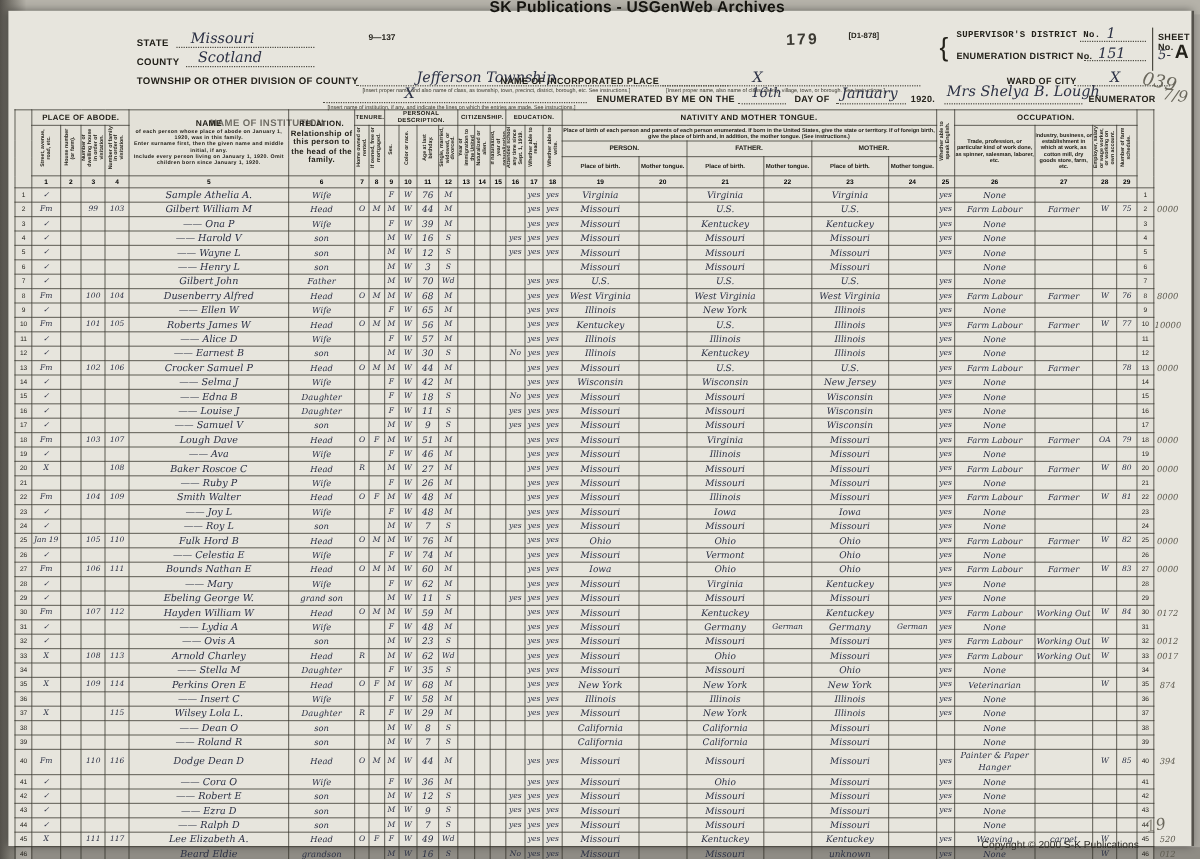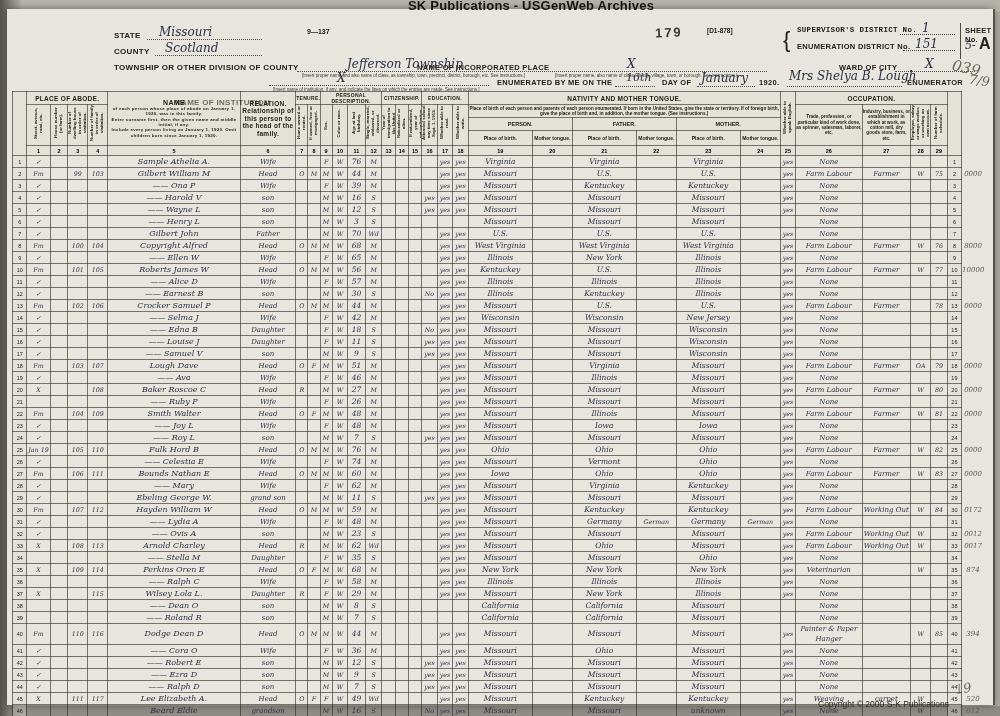--- a/index.html
+++ b/index.html
@@ -499,21 +499,21 @@
           <td class="hw sm"></td>
           <td class="ln">7</td>
           <td class="mcol"></td>
         </tr>
         <tr>
           <td class="ln">8</td>
           <td class="hw sm">Fm</td>
           <td class="hw sm"></td>
           <td class="hw sm">100</td>
           <td class="hw sm">104</td>
-          <td class="hw name">Copyright Alfred</td>
+          <td class="hw name">Dusenberry Alfred</td>
           <td class="hw rel">Head</td>
           <td class="hw sm">O</td>
           <td class="hw sm">M</td>
           <td class="hw sm">M</td>
           <td class="hw sm">W</td>
           <td class="hw">68</td>
           <td class="hw sm">M</td>
           <td class="hw sm"></td>
           <td class="hw sm"></td>
           <td class="hw sm"></td>
@@ -1451,21 +1451,21 @@
           <td class="hw sm"></td>
           <td class="ln">35</td>
           <td class="mcol">874</td>
         </tr>
         <tr>
           <td class="ln">36</td>
           <td class="hw sm"></td>
           <td class="hw sm"></td>
           <td class="hw sm"></td>
           <td class="hw sm"></td>
-          <td class="hw name">—— Ralph C</td>
+          <td class="hw name">—— Insert C</td>
           <td class="hw rel">Wife</td>
           <td class="hw sm"></td>
           <td class="hw sm"></td>
           <td class="hw sm">F</td>
           <td class="hw sm">W</td>
           <td class="hw">58</td>
           <td class="hw sm">M</td>
           <td class="hw sm"></td>
           <td class="hw sm"></td>
           <td class="hw sm"></td>

